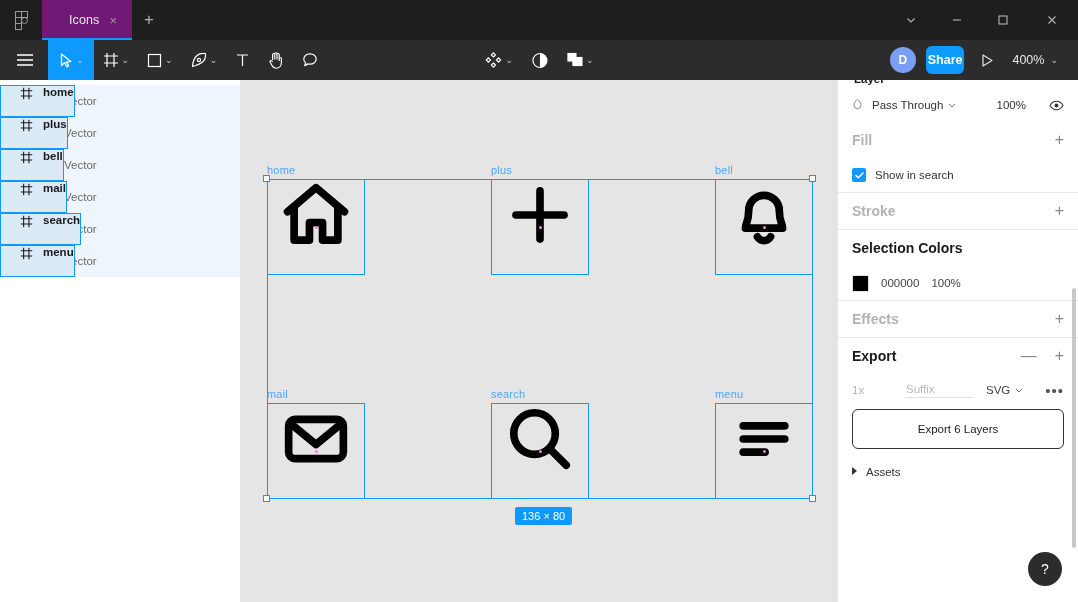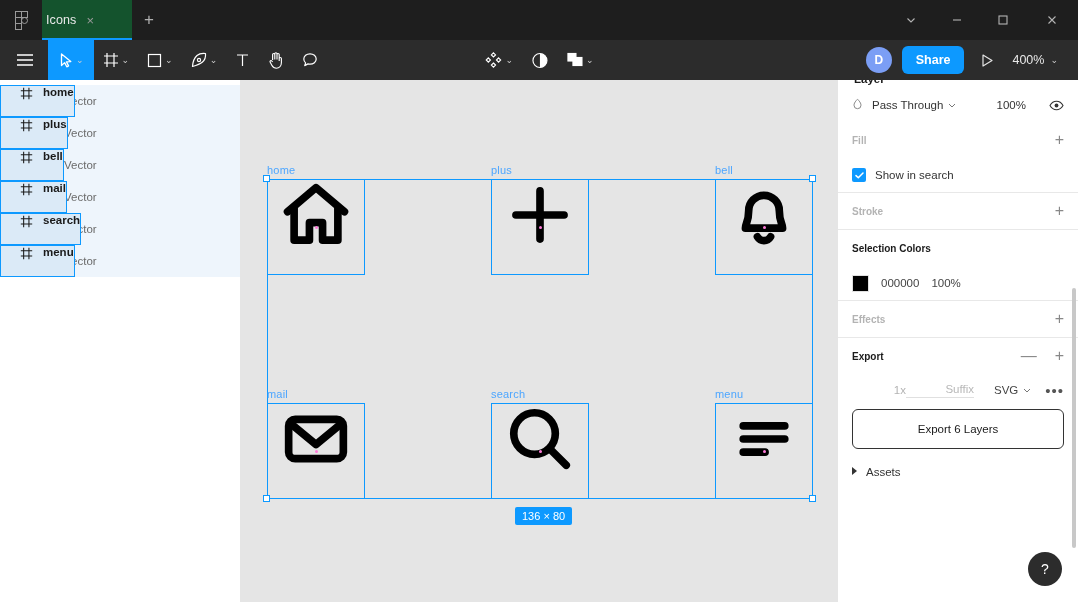--- a/index.html
+++ b/index.html
@@ -13,22 +13,22 @@
 
   
   .titlebar {
     height:40px; background:#1e1e1e; display:flex; align-items:flex-end;
     flex:0 0 40px; position:relative;
   }
   .figma-logo {
     width:42px; height:40px; display:flex; align-items:center; justify-content:center;
   }
   .tab {
-    height:40px; min-width:90px; background:#14532d; display:flex; align-items:center;
-    gap:8px; padding:0 12px 0 4px; position:relative;
+    height:40px; min-width:90px; background:#701a75; display:flex; align-items:center;
+    gap:8px; padding:0 12px 0 27px; position:relative;
   }
   .tab-label { color:#e8e8e8; font-size:12.5px; font-weight:500; letter-spacing:.1px; }
   .tab-close { color:#9a9a9a; font-size:13px; line-height:1; cursor:pointer; padding:2px; }
   .tab-underline { position:absolute; left:0; right:0; bottom:0; height:2px; background:#0d99ff; }
   .tab-add { width:34px; height:40px; display:flex; align-items:center; justify-content:center;
     color:#b0b0b0; font-size:17px; font-weight:300; }
   .win-controls { margin-left:auto; display:flex; height:40px; }
   .win-btn { width:46px; height:40px; display:flex; align-items:center; justify-content:center;
     color:#b4b4b4; }
   .win-btn:last-child { width:52px; }
@@ -46,21 +46,21 @@
   .tb-btn.hamburger { padding:0 14px 0 16px; }
   .tb-btn.active { background:#0d99ff; padding:0 10px 0 12px; }
   .caret { color:#cfcfcf; font-size:9px; line-height:1; margin-left:1px; }
   .tb-center { position:absolute; left:50%; transform:translateX(-50%); display:flex; align-items:center; }
   .tb-right { margin-left:auto; display:flex; align-items:center; gap:10px; padding-right:4px; }
   .avatar {
     width:26px; height:26px; border-radius:50%; background:#7b9ef5; color:#fff;
     display:flex; align-items:center; justify-content:center; font-size:12px; font-weight:600;
   }
   .share-btn {
-    background:#0d99ff; color:#fff; border-radius:6px; padding:7px 14px;
+    background:#0d99ff; color:#fff; border-radius:6px; padding:7px 2px;
     font-size:12.5px; font-weight:600; cursor:pointer;
   }
   .present-btn { color:#e4e4e4; padding:0 6px; display:flex; align-items:center; cursor:pointer; }
   .zoom-ctl { color:#e8e8e8; font-size:12.5px; display:flex; align-items:center; gap:5px;
     padding:0 6px 0 2px; cursor:pointer; }
 
   
   .body { flex:1; display:flex; min-height:0; background:#e5e5e5; }
 
   
@@ -107,46 +107,46 @@
   
   .right-panel {
     width:241px; flex:0 0 241px; background:#ffffff; border-left:1px solid #e5e5e5;
     display:flex; flex-direction:column; position:relative; min-height:0;
   }
   .rp-cut { height:8px; overflow:hidden; position:relative; }
   .rp-cut span { position:absolute; top:-7px; left:16px; font-size:11.5px; font-weight:600; color:#1a1a1a; }
   .rp-sec { padding:0 14px; border-bottom:1px solid #e8e8e8; }
   .rp-sec.nb { border-bottom:none; }
   .rp-row { display:flex; align-items:center; height:36px; }
-  .rp-title { font-size:10px; font-weight:600; color:#1a1a1a; }
+  .rp-title { font-size:14px; font-weight:600; color:#1a1a1a; }
   .rp-title.muted { color:#b3b3b3; }
   .rp-plus { margin-left:auto; color:#888; font-size:16px; font-weight:300; cursor:pointer;
     line-height:1; display:flex; align-items:center; }
   .rp-minus { color:#888; font-size:16px; font-weight:300; cursor:pointer; margin-left:auto;
     display:flex; align-items:center; }
   .blend-row { display:flex; align-items:center; gap:9px; height:34px; padding:0 14px; }
   .blend-name { font-size:11.5px; color:#333; display:flex; align-items:center; gap:5px; cursor:pointer; }
   .blend-op { font-size:11.5px; color:#333; margin-left:auto; }
   .eye { margin-left:14px; cursor:pointer; display:flex; align-items:center; }
   .chk-row { display:flex; align-items:center; gap:9px; height:34px; }
   .chkbox { width:14px; height:14px; border-radius:2px; background:#0d99ff;
     display:flex; align-items:center; justify-content:center; cursor:pointer; }
   .chk-label { font-size:11.5px; color:#333; }
   .swatch-row { display:flex; align-items:center; gap:12px; height:34px; }
   .swatch { width:17px; height:17px; background:#000; border:1px solid #e0e0e0; cursor:pointer; }
   .swatch-hex { font-size:11.5px; color:#444; }
   .swatch-op { font-size:11.5px; color:#444; }
-  .exp-row { display:flex; align-items:center; height:32px; gap:0;text-align:right; }
+  .exp-row { display:flex; align-items:center; height:32px; gap:0; }
   .exp-scale { font-size:11.5px; color:#b3b3b3; width:54px; }
   .exp-suffix {
     font-size:11.5px; color:#b8b8b8; width:68px; border-bottom:1px solid #e0e0e0;
     padding-bottom:2px; outline:none;
   }
   .exp-fmt { font-size:11.5px; color:#444; display:flex; align-items:center; gap:5px;
-    margin-left:20px; cursor:pointer; }
+    margin-left:12px; cursor:pointer; }
   .exp-more { margin-left:auto; color:#555; font-size:15px; letter-spacing:1px;
     cursor:pointer; line-height:1; }
   .exp-btn {
     border:1px solid #333; border-radius:6px; height:40px; display:flex; align-items:center;
     justify-content:center; font-size:11.5px; color:#1a1a1a; cursor:pointer; margin-top:3px;
   }
   .preview-row { display:flex; align-items:center; gap:8px; height:34px; margin-top:6px; cursor:pointer; }
   .preview-caret { color:#333; font-size:8px; }
   .preview-label { font-size:11.5px; color:#333; }
   .rp-scrollbar {

